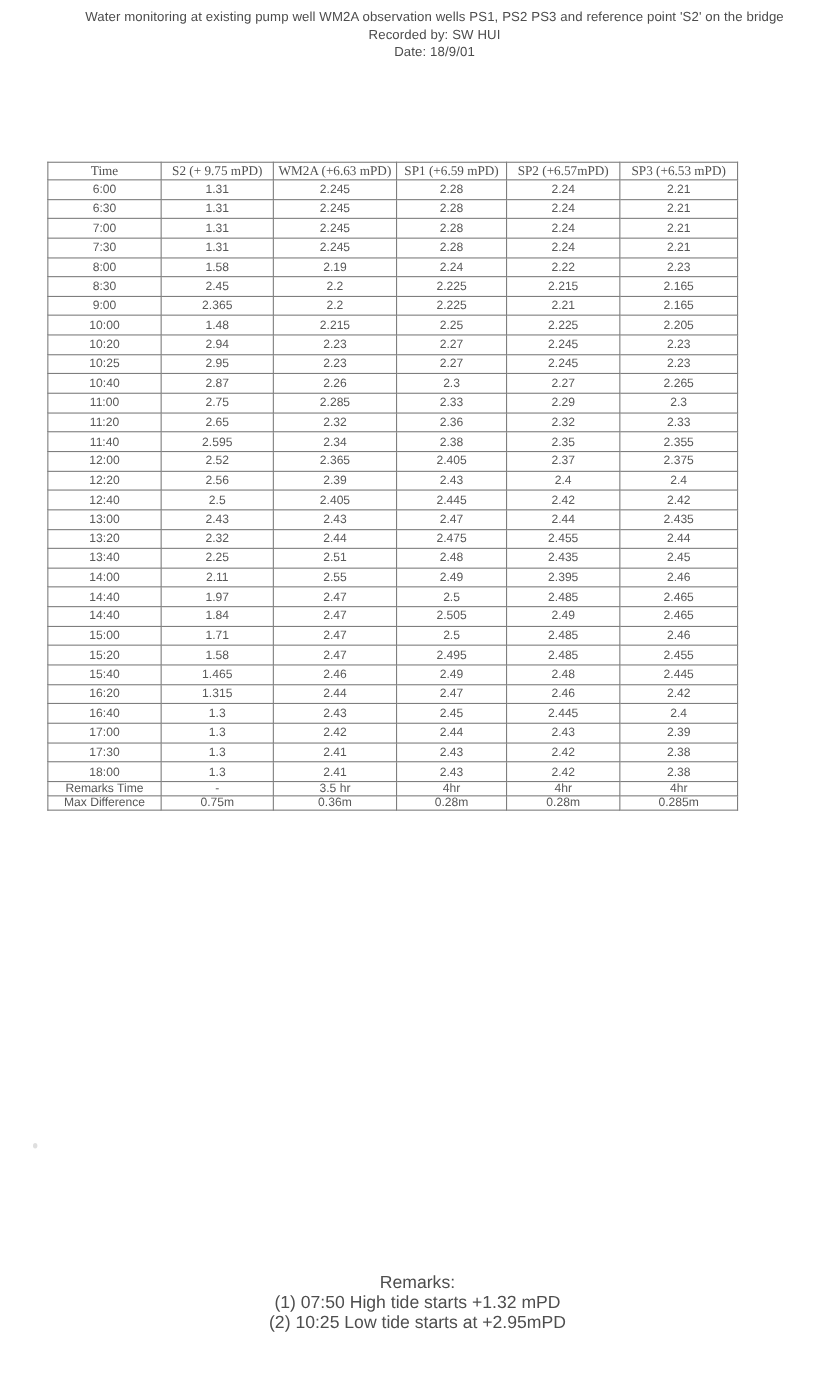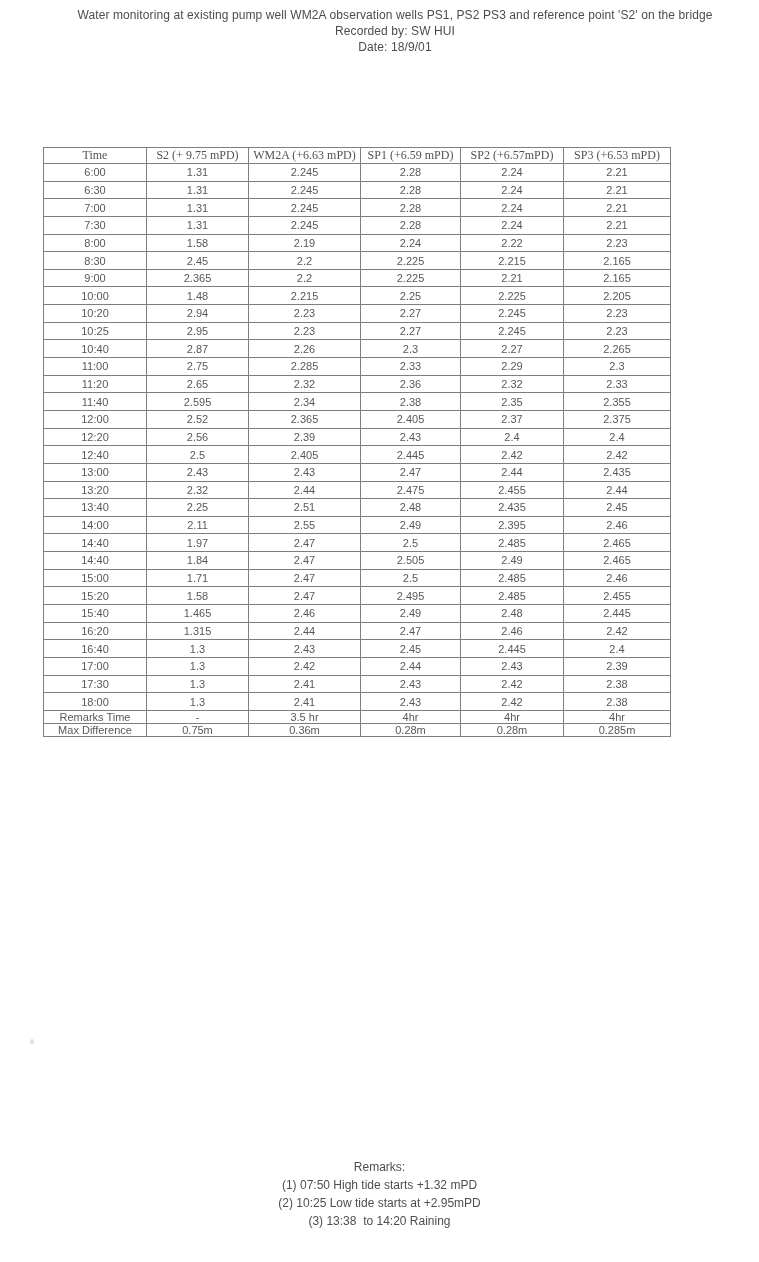--- a/index.html
+++ b/index.html
@@ -67,21 +67,21 @@
   col.c-sp2   { width: 103px; }
   col.c-sp3   { width: 107px; }
 
   
   .remarks {
     position: absolute;
     top: 1158px;
     left: 0;
     width: 759px;
     text-align: center;
-    font-size: 12px;
+    font-size: 16px;
     line-height: 18px;
     color: #4e4e4e;
   }
   .remarks div { white-space: pre; }
 
   
   .speck {
     position: absolute;
     left: 30px;
     top: 1039px;
@@ -387,16 +387,15 @@
         <td>0.28m</td>
         <td>0.285m</td>
       </tr>
     </tfoot>
 </table>
 
 <div class="remarks">
   <div>Remarks:</div>
 <div>(1) 07:50 High tide starts +1.32 mPD</div>
     <div>(2) 10:25 Low tide starts at +2.95mPD</div>
-    <div>(3) 13:38  to 14:20 Raining</div>
   </div>
 
 <div class="speck"></div>
 
 </body></html>

